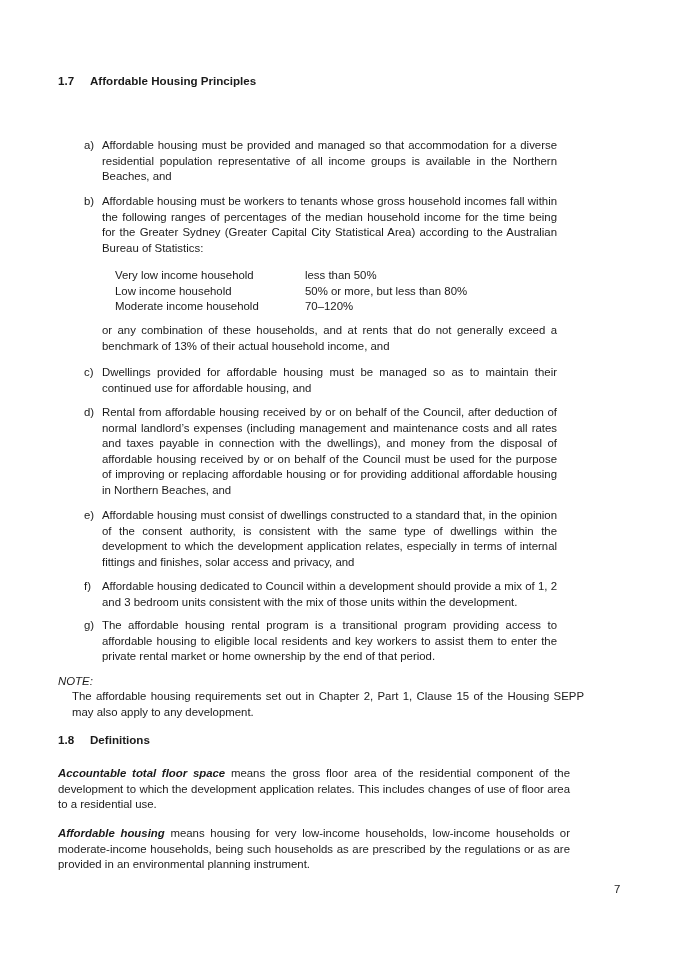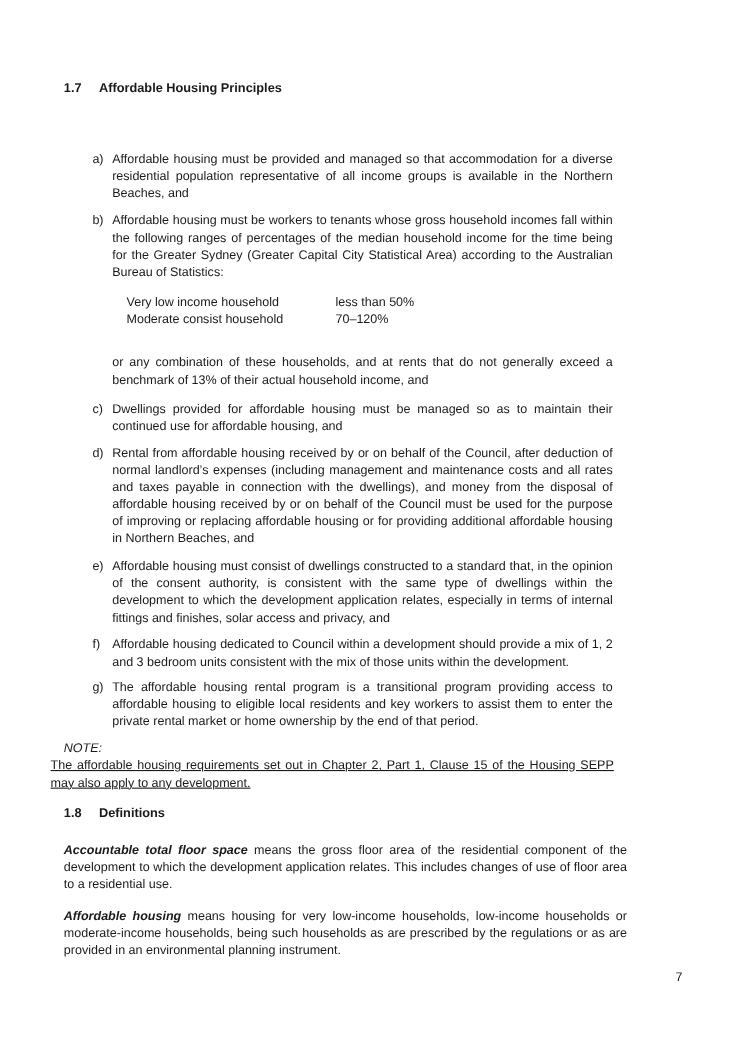--- a/index.html
+++ b/index.html
@@ -11,21 +11,21 @@
   .subtitle { position: absolute; left: 58px; top: 98px; width: 520px; }
   .subtitle .em { font-weight: bold; font-style: italic; }
   .list { position: absolute; left: 84px; width: 486px; }
   .item { position: absolute; left: 0; width: 486px; }
   .item .marker { position: absolute; left: 0; top: 0; width: 30px; }
   .item .body { position: absolute; left: 18px; width: 455px; text-align: justify; }
   .income-table { position: absolute; left: 31px; width: 420px; }
   .income-row { height: 15.5px; }
   .income-row .cat { display: inline-block; width: 190px; }
   .note-label { position: absolute; left: 58px; top: 674px; font-style: italic; }
-  .note-body { position: absolute; left: 46px; top: 689px; width: 512px; text-align: justify; text-decoration: underline; }
+  .note-body { position: absolute; left: 72px; top: 689px; width: 512px; text-align: justify; }
   .def { position: absolute; left: 58px; width: 512px; text-align: justify; }
   .def .term { font-weight: bold; font-style: italic; }
   .page-num { position: absolute; left: 614px; top: 882px; }
 </style>
 </head>
 <body>
 
 <div class="page">
 
   <div class="heading" style="top:73px;">
@@ -39,21 +39,24 @@
       <div class="body">Affordable housing must be provided and managed so that accommodation for a diverse residential population representative of all income groups is available in the Northern Beaches, and</div>
     </div>
     <div class="item" style="top:56px;">
       <span class="marker">b)</span>
       <div class="body">Affordable housing must be workers to tenants whose gross household incomes fall within the following ranges of percentages of the median household income for the time being for the Greater Sydney (Greater Capital City Statistical Area) according to the Australian Bureau of Statistics:</div>
       <div class="income-table" style="top:62px;margin-top:12px;">
         <div class="income-row">
           <span class="cat">Very low income household</span><span>less than 50%</span>
         </div>
         <div class="income-row">
-          <span class="cat">Moderate consist household</span><span>70–120%</span>
+          <span class="cat">Low income household</span><span>50% or more, but less than 80%</span>
+        </div>
+        <div class="income-row">
+          <span class="cat">Moderate income household</span><span>70–120%</span>
         </div>
       </div>
       <div class="body" style="top:129px;">or any combination of these households, and at rents that do not generally exceed a benchmark of 13% of their actual household income, and</div>
     </div>
     <div class="item" style="top:227px;">
       <span class="marker">c)</span>
       <div class="body">Dwellings provided for affordable housing must be managed so as to maintain their continued use for affordable housing, and</div>
     </div>
     <div class="item" style="top:267px;">
       <span class="marker">d)</span>

